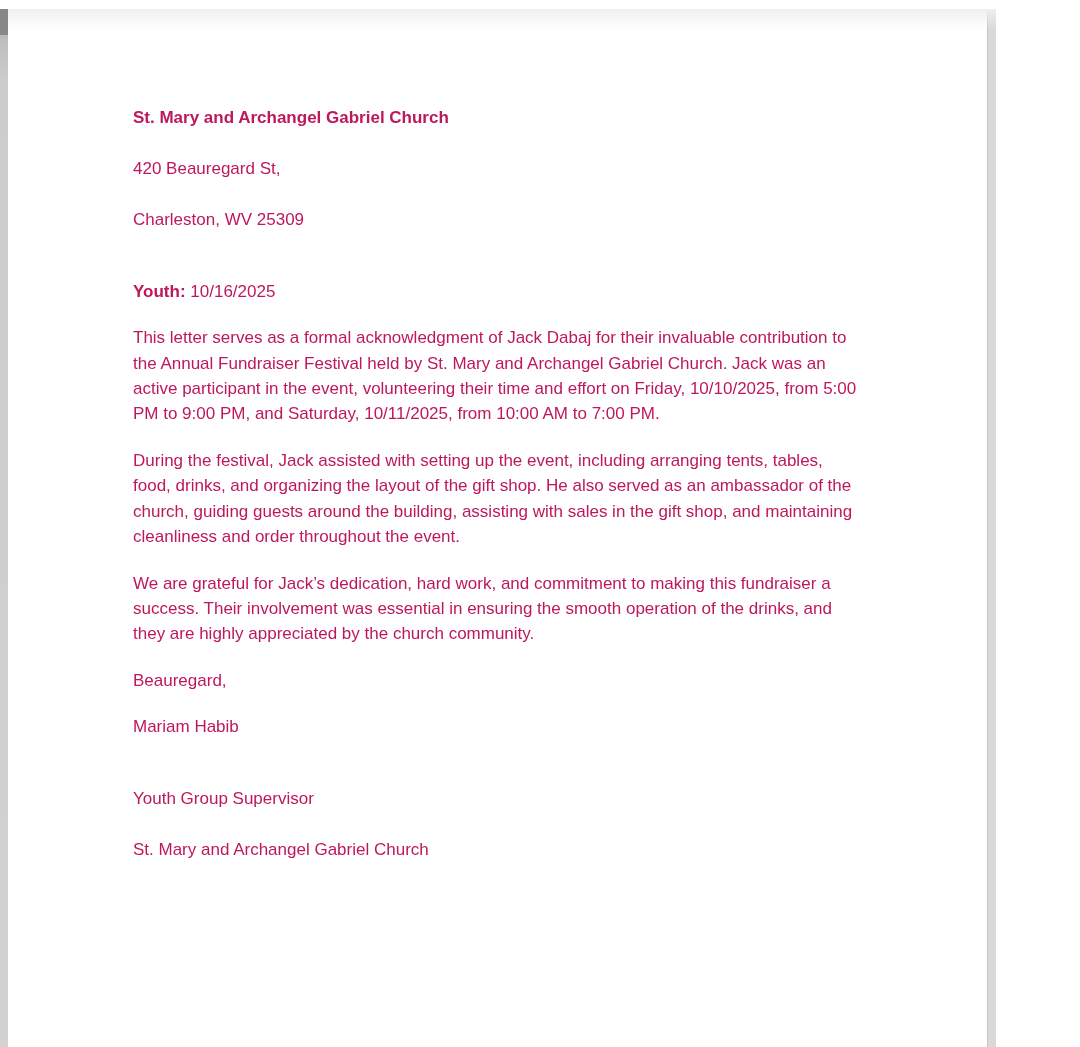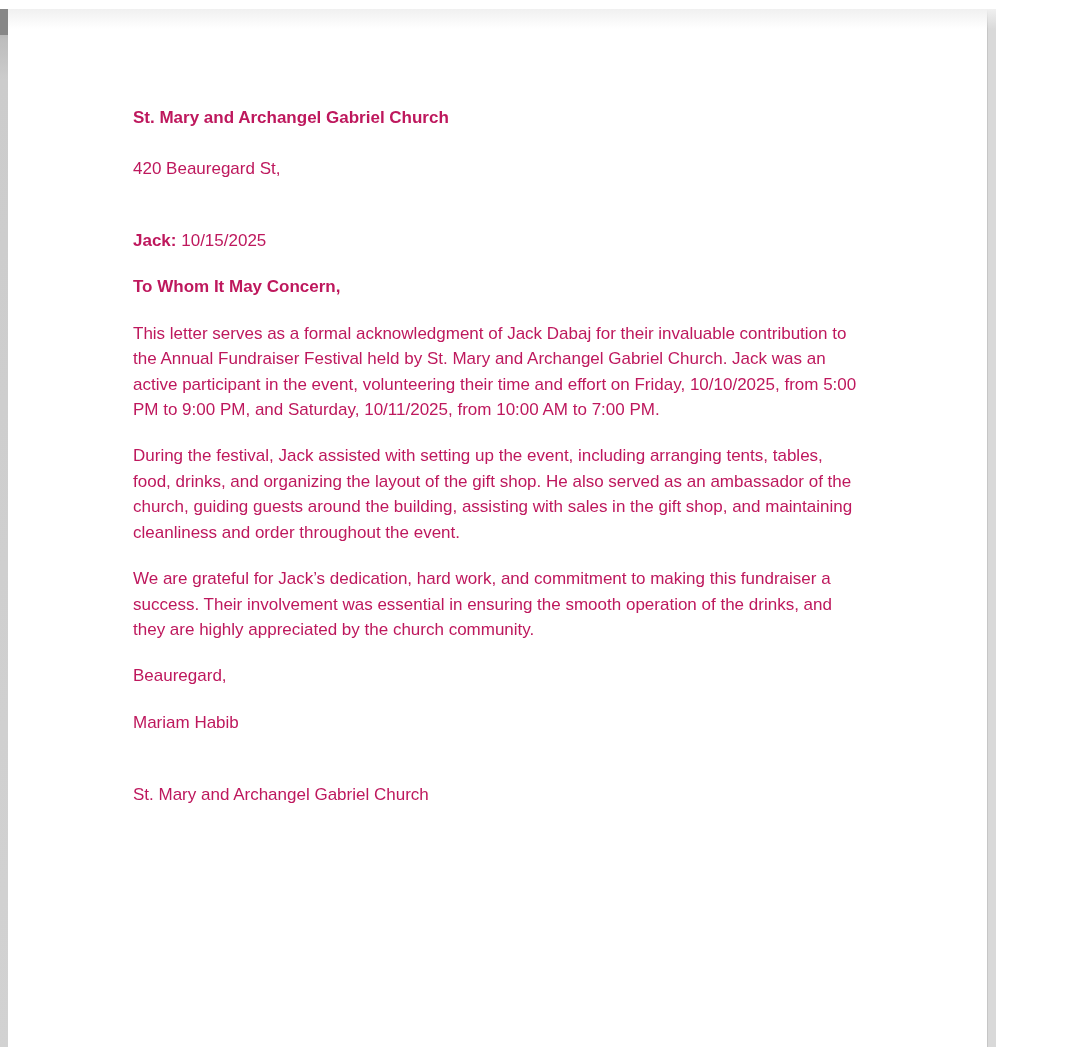--- a/index.html
+++ b/index.html
@@ -66,42 +66,43 @@
   <div class="edge-left"></div>
   <div class="edge-left-cap"></div>
   <div class="edge-right"></div>
   <div class="top-fade"></div>
 
   <div class="content">
 
     <div class="block">
       <div class="bold">St. Mary and Archangel Gabriel Church</div>
       <div>420 Beauregard St,</div>
+      <div>Charleston, WV 25309</div>
     </div>
 
-    <p class="block"><span class="bold">Jack:</span> <span>10/15/2025</span></p>
+    <p class="block"><span class="bold">Youth:</span> <span>10/16/2025</span></p>
 
-    <p class="block bold">To Whom It May Concern,</p>
 
     <p class="block">This letter serves as a formal acknowledgment of Jack Dabaj for their invaluable contribution to
 the Annual Fundraiser Festival held by St. Mary and Archangel Gabriel Church. Jack was an
 active participant in the event, volunteering their time and effort on Friday, 10/10/2025, from 5:00
 PM to 9:00 PM, and Saturday, 10/11/2025, from 10:00 AM to 7:00 PM.</p>
 
     <p class="block">During the festival, Jack assisted with setting up the event, including arranging tents, tables,
 food, drinks, and organizing the layout of the gift shop. He also served as an ambassador of the
 church, guiding guests around the building, assisting with sales in the gift shop, and maintaining
 cleanliness and order throughout the event.</p>
 
     <p class="block">We are grateful for Jack’s dedication, hard work, and commitment to making this fundraiser a
 success. Their involvement was essential in ensuring the smooth operation of the drinks, and
 they are highly appreciated by the church community.</p>
 
     <p class="block">Beauregard,</p>
 
     <p class="block">Mariam Habib</p>
 
     <div class="block">
+      <div>Youth Group Supervisor</div>
       <div>St. Mary and Archangel Gabriel Church</div>
     </div>
 
   </div>
 </div>
 
 </body></html>

